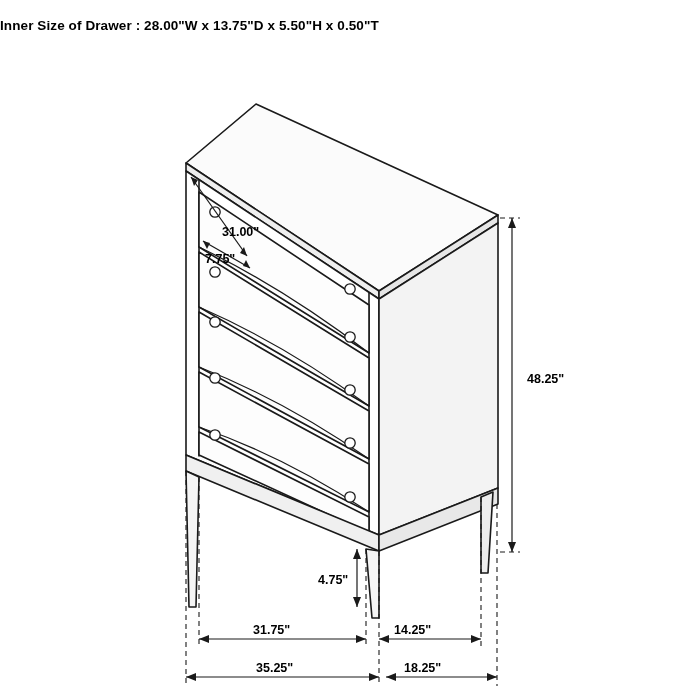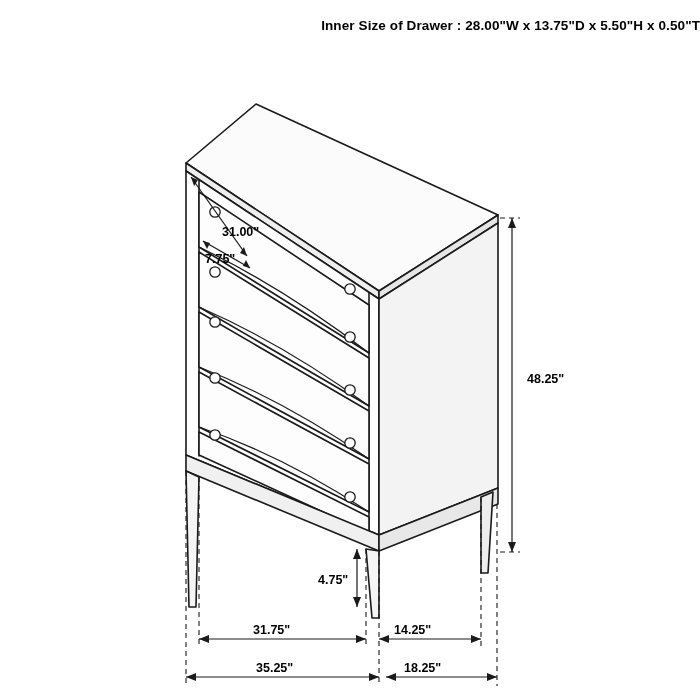--- a/index.html
+++ b/index.html
@@ -18,21 +18,21 @@
   #stage {
     position: relative;
     width: 700px;
     height: 700px;
   }
   #title {
     position: absolute;
     top: 18px;
     left: 0;
     width: 700px;
-    text-align: right;
+    text-align: left;
     font-size: 13.5px;
     font-weight: bold;
     letter-spacing: 0.1px;
     color: #000;
   }
   #svgwrap {
     position: absolute;
     top: 0;
     left: 0;
     width: 700px;

